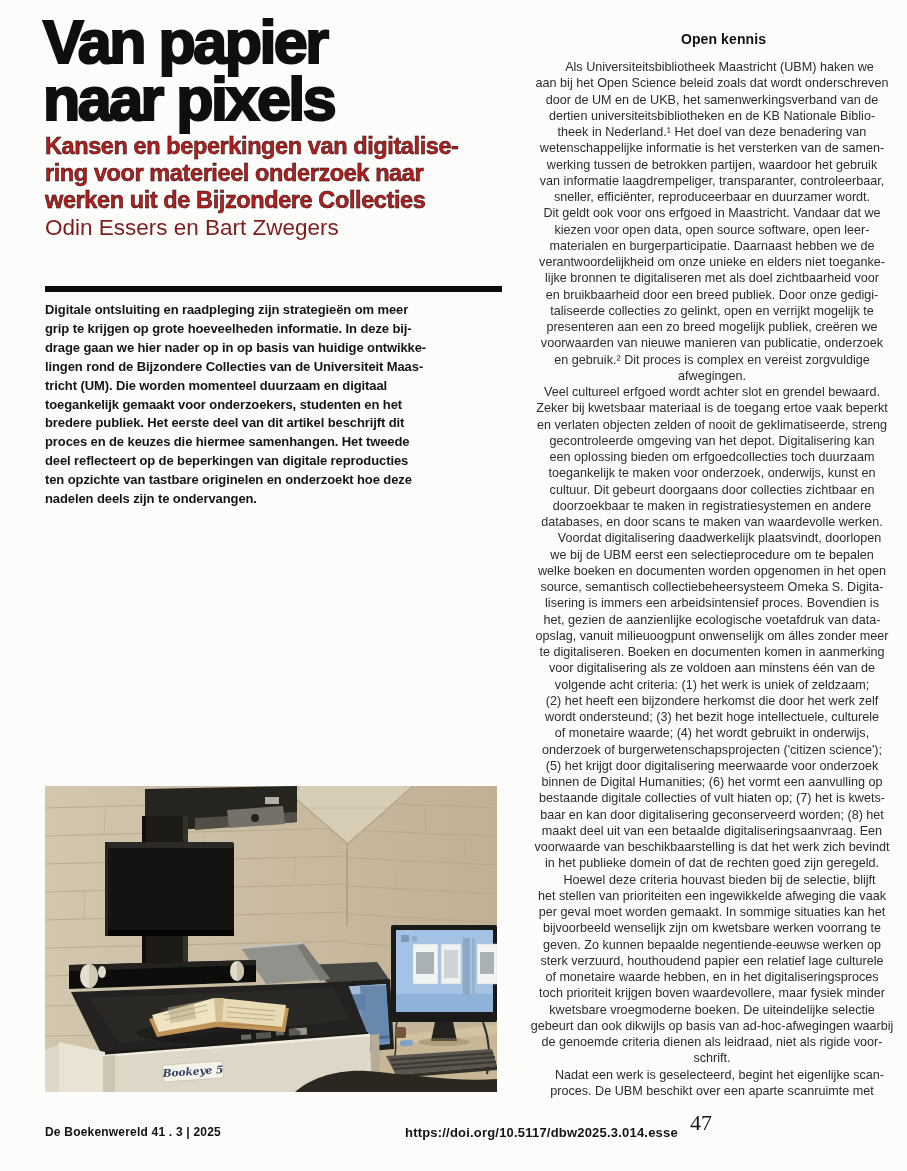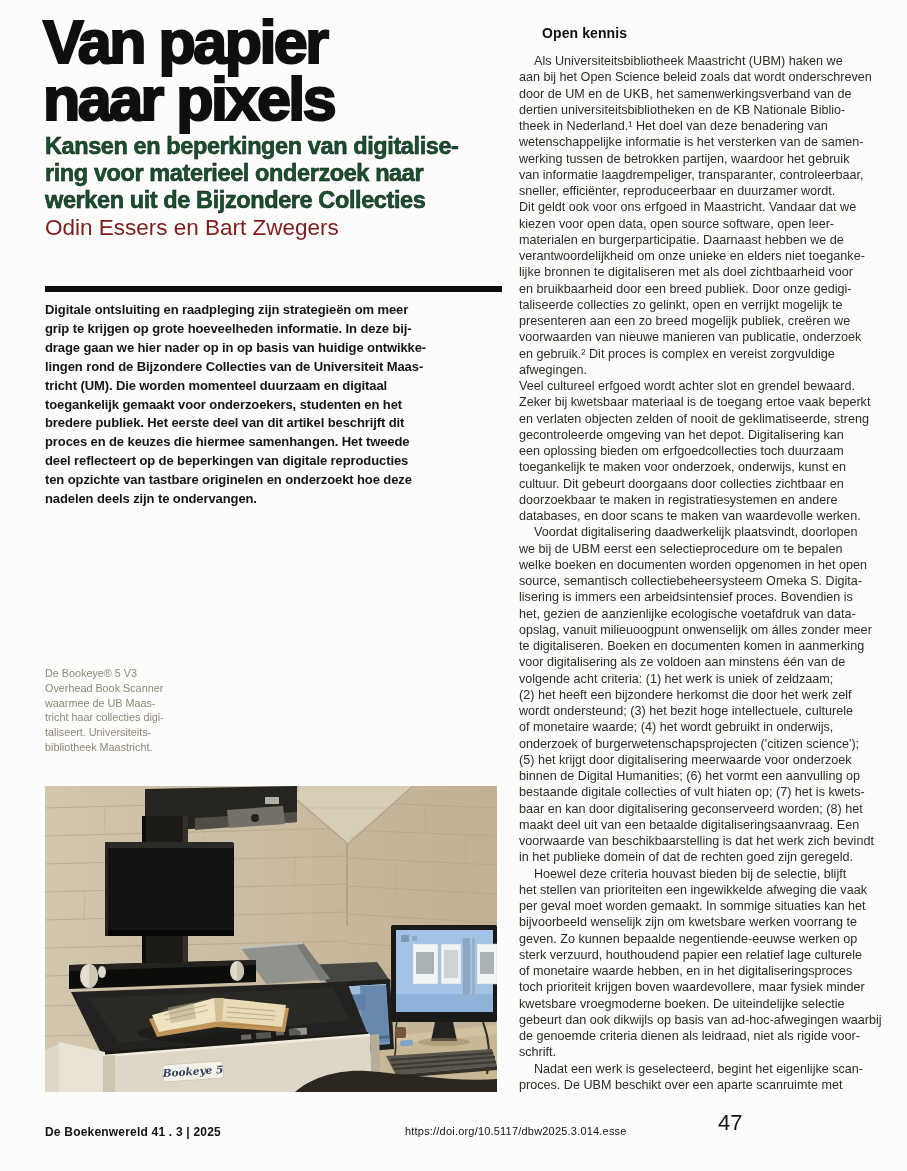--- a/index.html
+++ b/index.html
@@ -9,58 +9,58 @@
     font-family:"Liberation Sans", sans-serif; overflow:hidden; color:#141414;
   }
   .title {
     position:absolute; left:43px; top:14px;
     font-size:61px; line-height:57px; font-weight:bold; color:#0f0f0f;
     letter-spacing:-2.5px; -webkit-text-stroke:2.2px #0f0f0f;
     white-space:pre-line;
   }
   .subtitle {
     position:absolute; left:45px; top:133px;
-    font-size:23.5px; line-height:26.8px; font-weight:bold; color:#14532d;
+    font-size:23.5px; line-height:26.8px; font-weight:bold; color:#b91c1c;
     letter-spacing:-0.4px; -webkit-text-stroke:0.5px #0f0f0f;
     white-space:pre-line;
   }
   .byline {
     position:absolute; left:45px; top:215px;
     font-size:22.5px; color:#7f1d1d;
   }
   .rule { position:absolute; left:45px; top:286px; width:457px; height:6px; background:#0d0d0d; }
   .intro {
     position:absolute; left:45px; top:301px; width:474px;
     font-size:13px; line-height:18.9px; font-weight:bold; color:#151515;
     white-space:pre; letter-spacing:-0.1px;
   }
   .caption {
     position:absolute; left:45px; top:666px;
     font-size:10.8px; line-height:14.8px; color:#8e887a; white-space:pre;
   }
   .photo { position:absolute; left:45px; top:786px; width:452px; height:306px; display:block; }
-  .right-col { position:absolute; left:519px; top:25px; width:386px; }
+  .right-col { position:absolute; left:519px; top:31px; width:386px;text-align:center; }
   .section-heading {
     margin:0 0 11px 23px; font-size:14px; line-height:17px; font-weight:bold;
     color:#0f0f0f; letter-spacing:0.1px;
   }
   .para {
     margin:0; font-size:12.6px; line-height:16.25px; color:#2d2c2a; white-space:pre;
   }
   .para.indent { text-indent:15px; }
   .footer-journal {
     position:absolute; left:45px; top:1125px; font-size:12px; font-weight:bold;
     color:#131313; letter-spacing:0.2px;
   }
   .footer-doi {
-    position:absolute; left:405px; top:1125px; font-size:11px; font-weight:normal;
+    position:absolute; left:405px; top:1125px; font-size:13px; font-weight:bold;
     color:#131313; letter-spacing:0.2px;
   }
   .footer-page {
-    position:absolute; left:718px; top:1110px; font-size:22px; color:#131313;
+    position:absolute; left:690px; top:1110px; font-size:22px; color:#131313;font-family:Liberation Serif, serif;
   }
 </style>
 </head>
 <body>
 
 <div class="page">
 
   <h1 class="title" style="margin:0;">Van papier
 naar pixels</h1>
   <div class="subtitle">Kansen en beperkingen van digitalise-
@@ -75,26 +75,20 @@
 drage gaan we hier nader op in op basis van huidige ontwikke-
 lingen rond de Bijzondere Collecties van de Universiteit Maas-
 tricht (UM). Die worden momenteel duurzaam en digitaal
 toegankelijk gemaakt voor onderzoekers, studenten en het
 bredere publiek. Het eerste deel van dit artikel beschrijft dit
 proces en de keuzes die hiermee samenhangen. Het tweede
 deel reflecteert op de beperkingen van digitale reproducties
 ten opzichte van tastbare originelen en onderzoekt hoe deze
 nadelen deels zijn te ondervangen.</div>
 
-  <div class="caption">De Bookeye® 5 V3
-Overhead Book Scanner
-waarmee de UB Maas-
-tricht haar collecties digi-
-taliseert. Universiteits-
-bibliotheek Maastricht.</div>
 
   <svg class="photo" viewBox="0 0 452 306" preserveAspectRatio="none" xmlns="http://www.w3.org/2000/svg">
     <defs>
       <linearGradient id="wallg" x1="0" y1="0" x2="1" y2="0">
         <stop offset="0" stop-color="#d2c6ae"></stop>
         <stop offset="0.55" stop-color="#c9bAa0"></stop>
         <stop offset="1" stop-color="#c0b095"></stop>
       </linearGradient>
     </defs>
 

